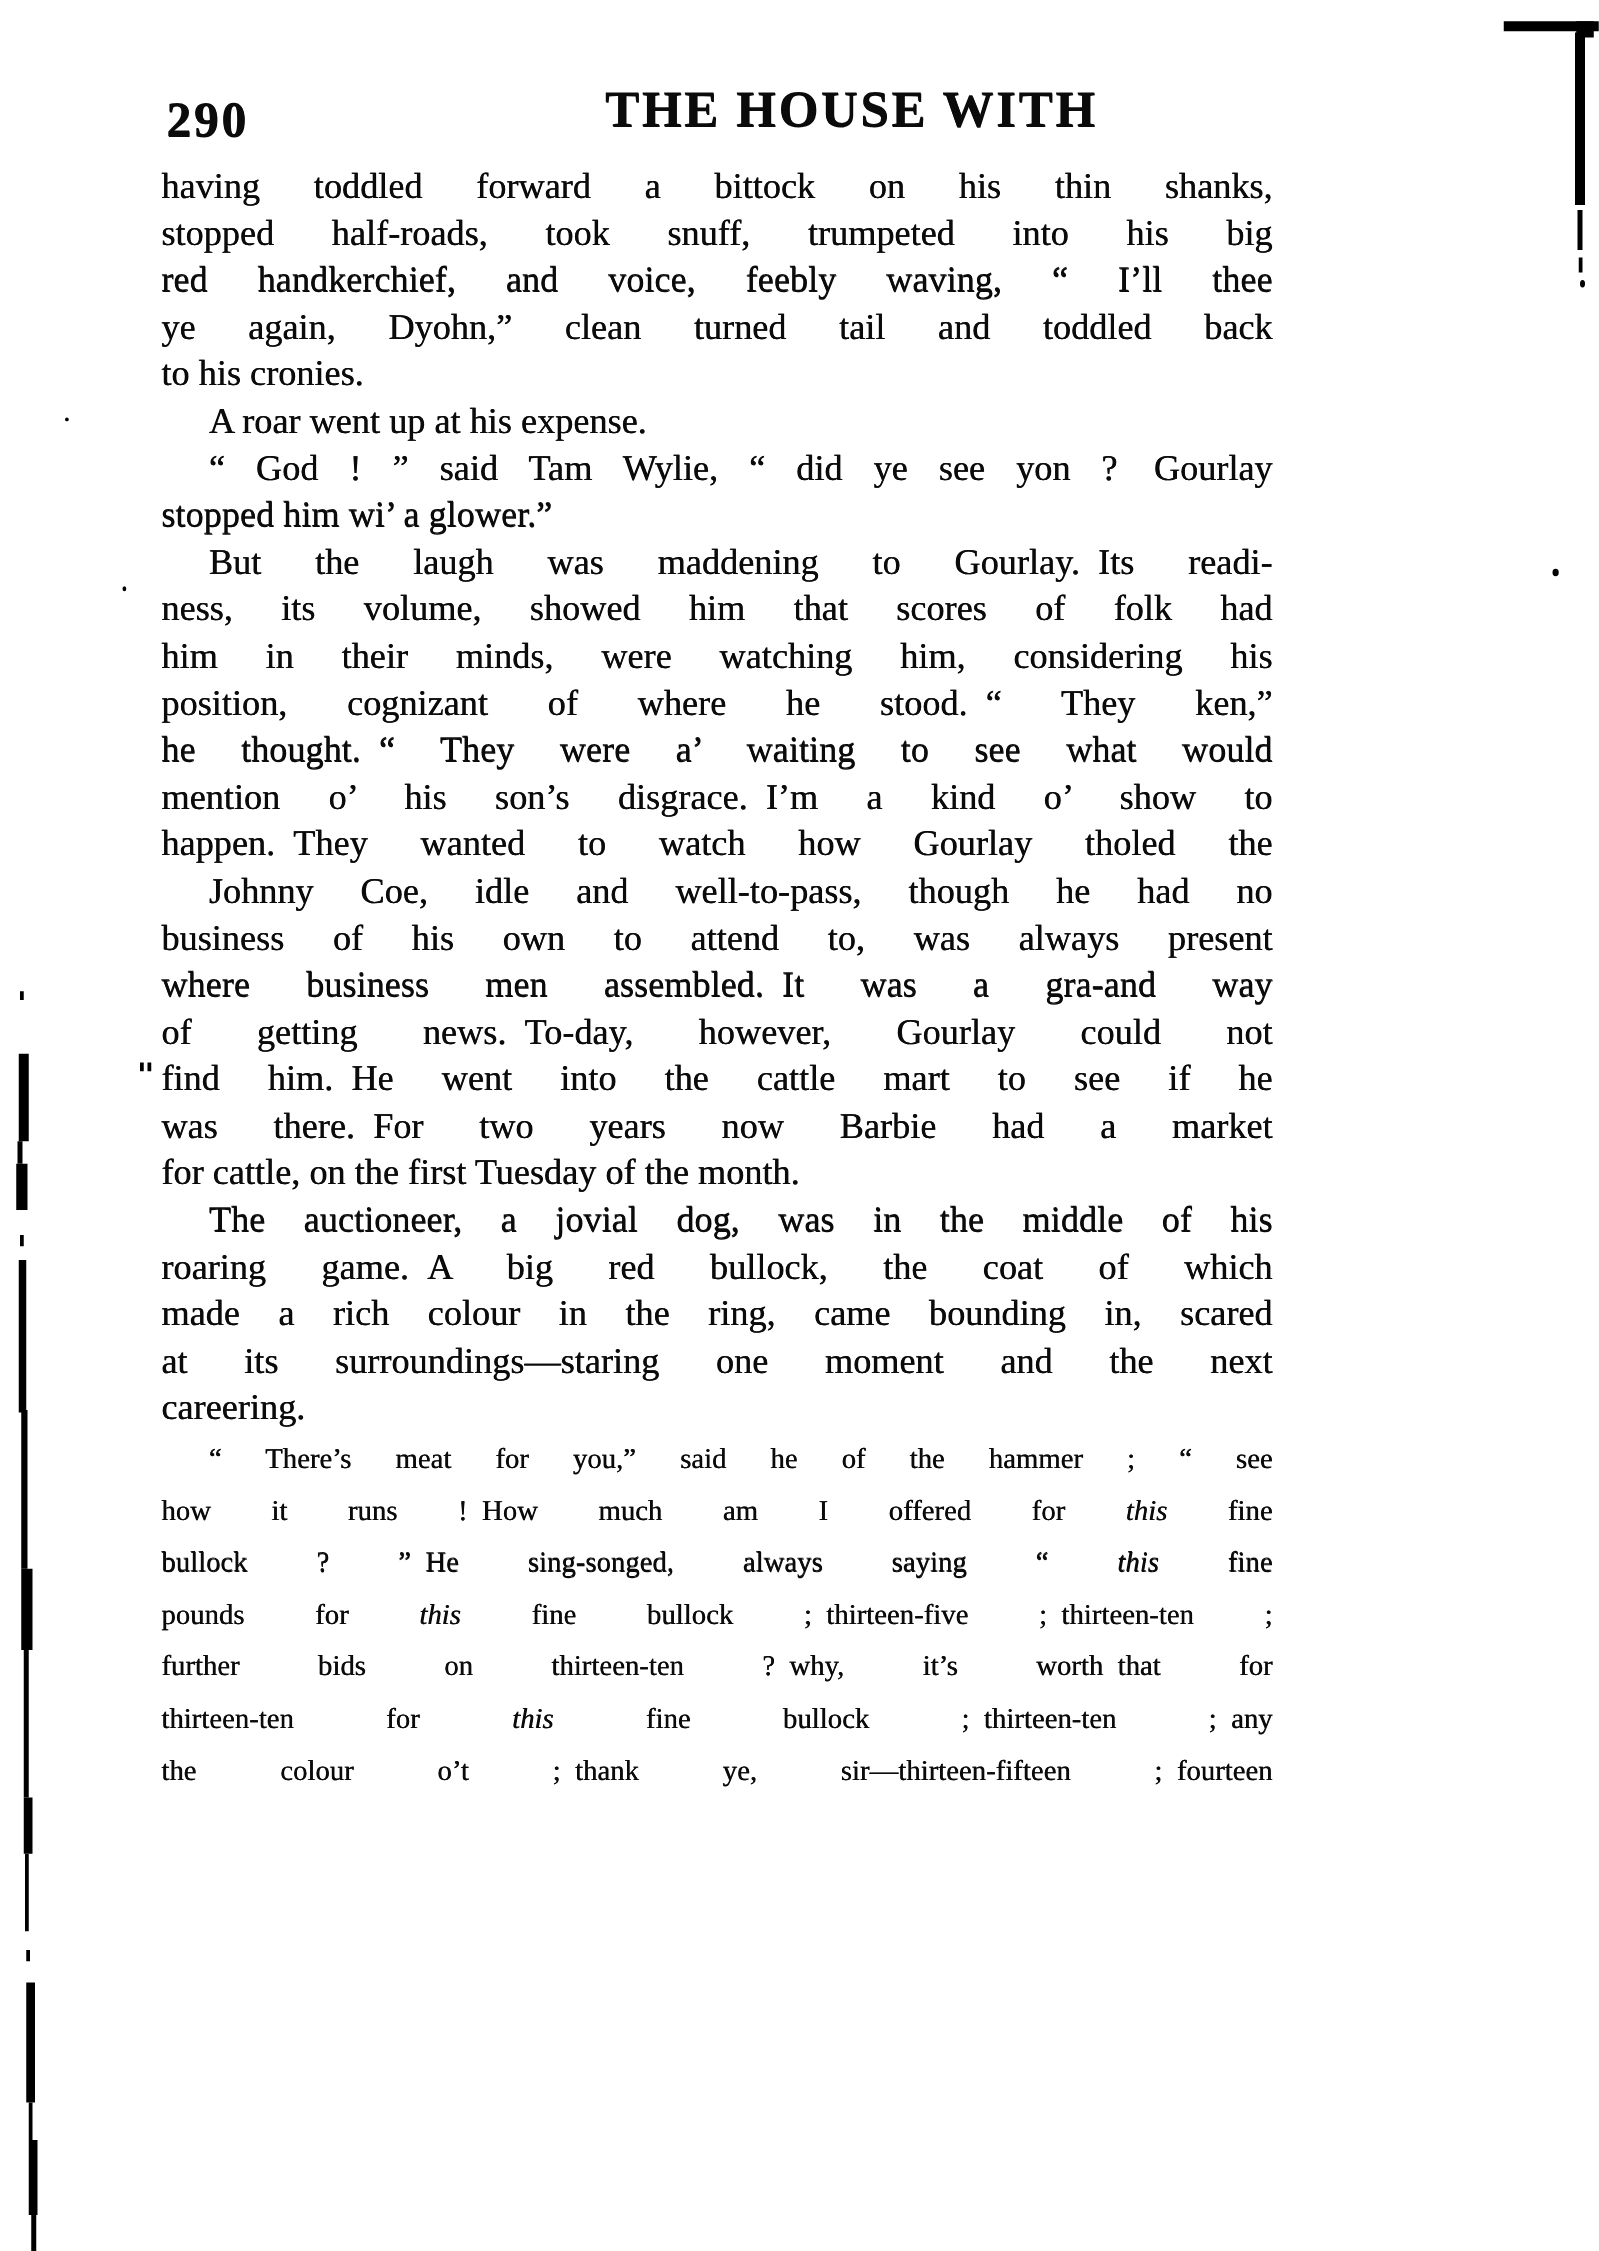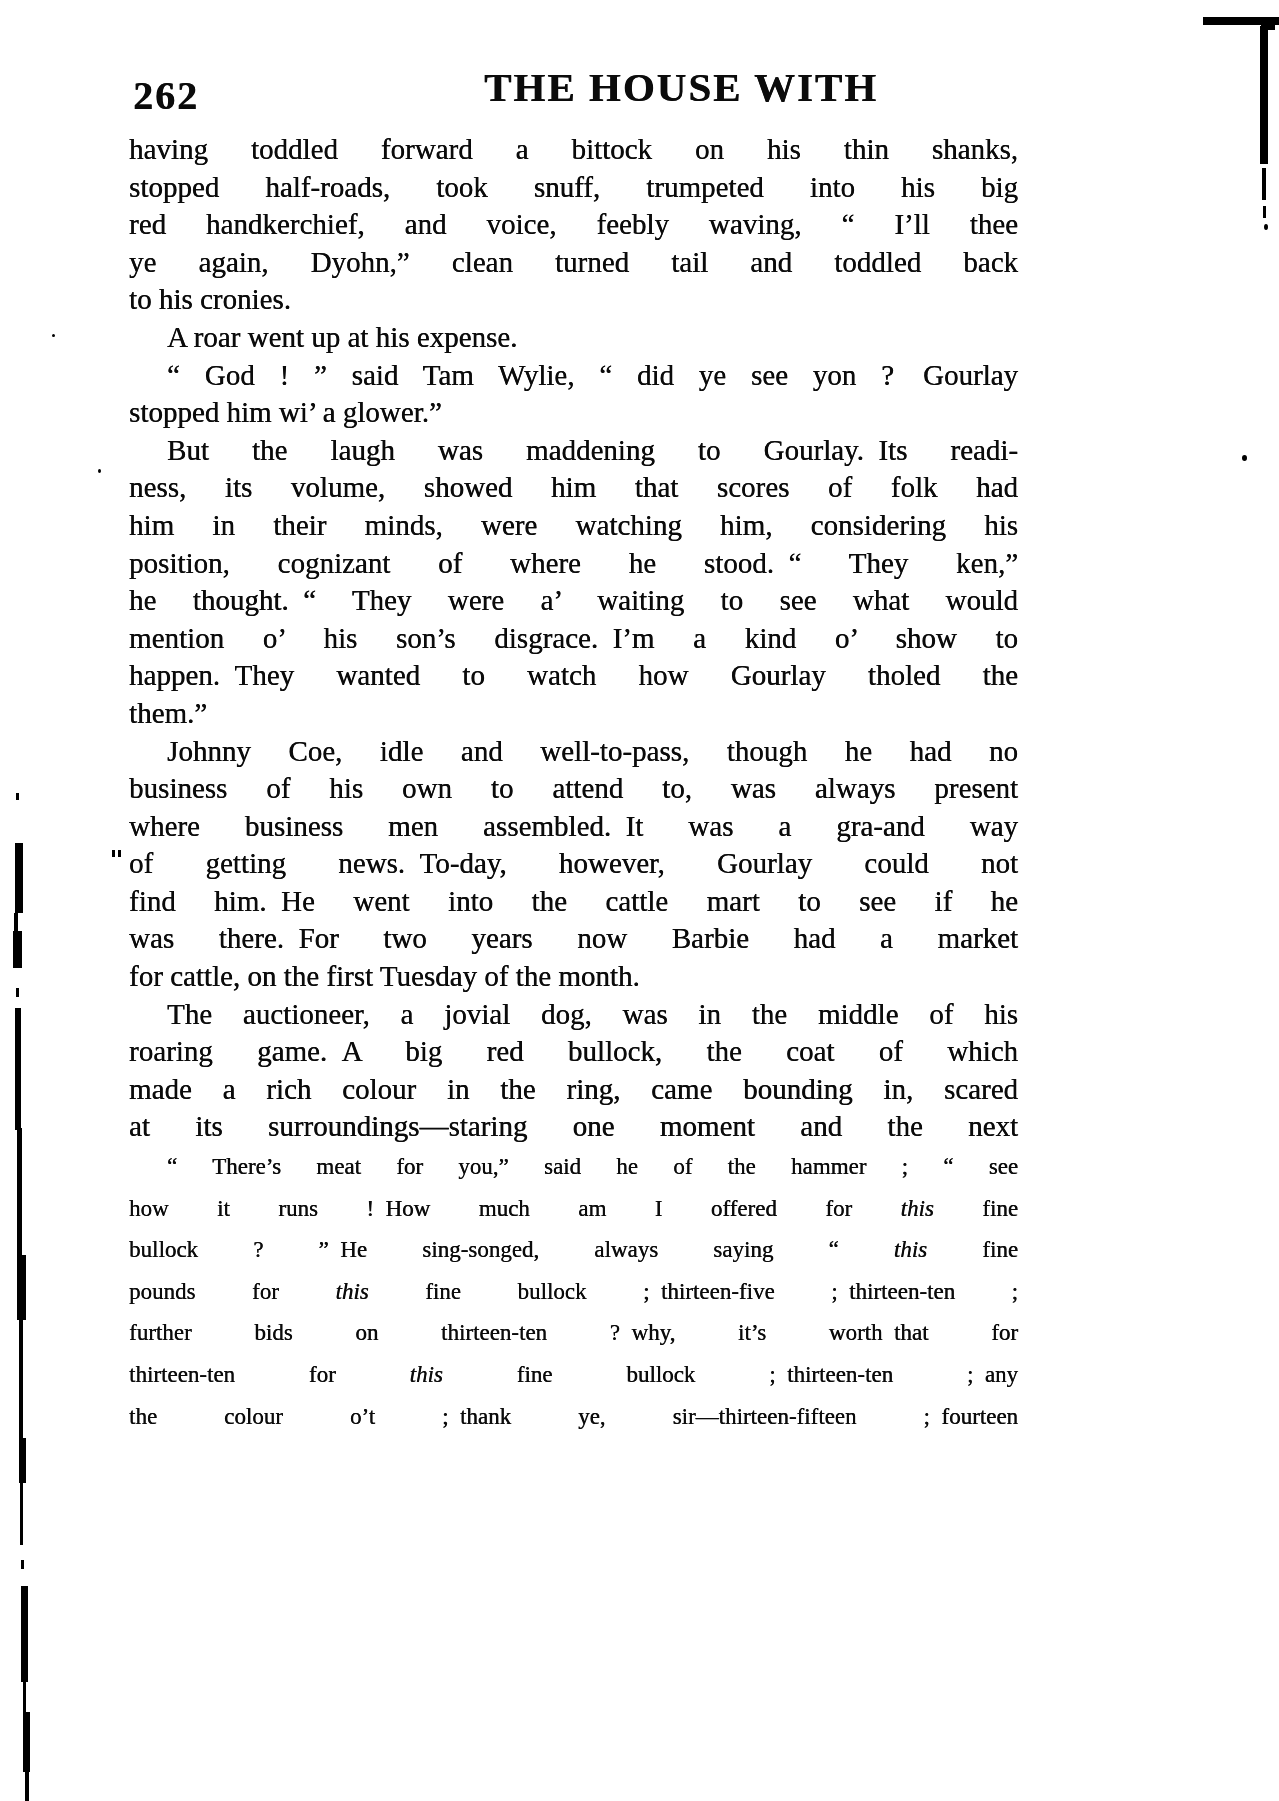--- a/index.html
+++ b/index.html
@@ -50,51 +50,51 @@
   .line i{font-style:italic;}
   
   .art{position:absolute;background:#000;}
   .art.round{border-radius:50%;}
 </style>
 </head>
 <body>
 
 <div class="sheet">
 
-  <div class="pagenum">262</div>
+  <div class="pagenum">290</div>
   <div class="runtitle">THE HOUSE WITH</div>
 
   <div class="textblock" id="textblock">
       <div class="line just">having toddled forward a bittock on his thin shanks,</div>
       <div class="line just">stopped half-roads, took snuff, trumpeted into his big</div>
       <div class="line just">red handkerchief, and voice, feebly waving, “ I’ll thee</div>
       <div class="line just">ye again, Dyohn,” clean turned tail and toddled back</div>
       <div class="line">to his cronies.</div>
       <div class="line indent">A roar went up at his expense.</div>
       <div class="line indent just">“ God ! ” said Tam Wylie, “ did ye see yon ?  Gourlay</div>
       <div class="line">stopped him wi’ a glower.”</div>
       <div class="line indent just">But the laugh was maddening to Gourlay. Its readi-</div>
       <div class="line just">ness, its volume, showed him that scores of folk had</div>
       <div class="line just">him in their minds, were watching him, considering his</div>
       <div class="line just">position, cognizant of where he stood. “ They ken,”</div>
       <div class="line just">he thought. “ They were a’ waiting to see what would</div>
       <div class="line just">mention o’ his son’s disgrace. I’m a kind o’ show to</div>
       <div class="line just">happen. They wanted to watch how Gourlay tholed the</div>
-      <div class="line">them.”</div>
       <div class="line indent just">Johnny Coe, idle and well-to-pass, though he had no</div>
       <div class="line just">business of his own to attend to, was always present</div>
       <div class="line just">where business men assembled. It was a gra-and way</div>
       <div class="line just">of getting news. To-day, however, Gourlay could not</div>
       <div class="line just">find him. He went into the cattle mart to see if he</div>
       <div class="line just">was there. For two years now Barbie had a market</div>
       <div class="line">for cattle, on the first Tuesday of the month.</div>
       <div class="line indent just">The auctioneer, a jovial dog, was in the middle of his</div>
       <div class="line just">roaring game. A big red bullock, the coat of which</div>
       <div class="line just">made a rich colour in the ring, came bounding in, scared</div>
       <div class="line just">at its surroundings—staring one moment and the next</div>
+      <div class="line">careering.</div>
       <div class="line indent just wide">“ There’s meat for you,” said he of the hammer ; “ see</div>
       <div class="line just wide">how it runs ! How much am I offered for <i>this</i> fine</div>
       <div class="line just wide">bullock ? ” He sing-songed, always saying “ <i>this</i> fine</div>
       <div class="line just wide">pounds for <i>this</i> fine bullock ; thirteen-five ; thirteen-ten ;</div>
       <div class="line just wide">further bids on thirteen-ten ? why, it’s worth that for</div>
       <div class="line just wide">thirteen-ten for <i>this</i> fine bullock ; thirteen-ten ; any</div>
       <div class="line just wide">the colour o’t ; thank ye, sir—thirteen-fifteen ; fourteen</div>
     </div>
 
   <div class="art" style="left:1203px;top:17px;width:77px;height:8px;"></div>

